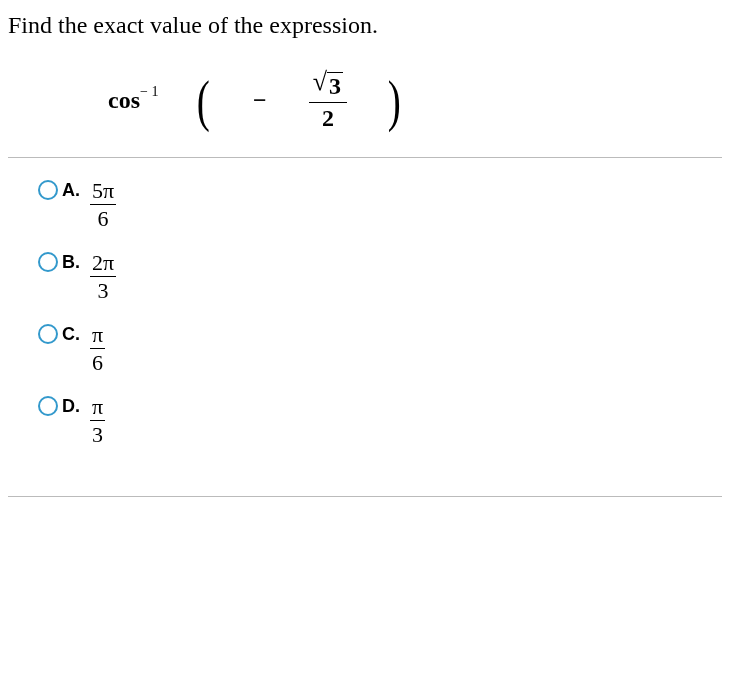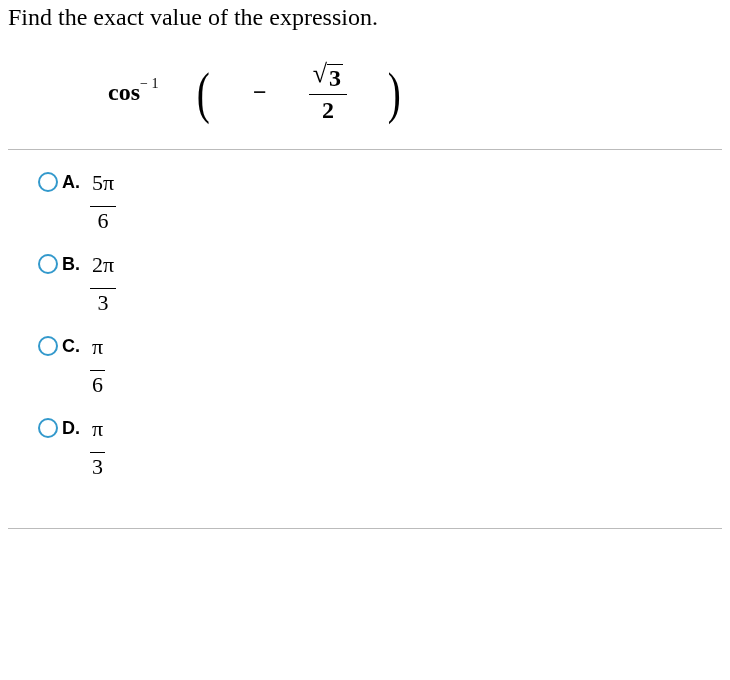--- a/index.html
+++ b/index.html
@@ -11,20 +11,21 @@
       font-family: 'Times New Roman', serif;
       width: 730px;
       height: 680px;
       background: #fff;
       padding: 4px 8px;
       color: #000;
     }
     .question-text {
       font-size: 24px;
       margin-bottom: 30px;
+      margin-top: 8px;
     }
     .expression {
       display: flex;
       align-items: center;
       justify-content: flex-start;
       margin-left: 100px;
       margin-bottom: 25px;
       font-size: 24px;
       font-weight: bold;
       gap: 36px;
@@ -108,21 +109,21 @@
       margin-top: 2px;
     }
     .choice-frac {
       display: inline-flex;
       flex-direction: column;
       align-items: center;
       font-size: 22px;
     }
     .choice-frac .cnum {
       border-bottom: 1.5px solid #000;
-      padding: 0 2px 10px 2px;
+      padding: 0 2px 0 2px;
     }
     .choice-frac .cden {
       padding-top: 1px;
     }
   </style>
 </head>
 <body>
 
 <div class="question-text">Find the exact value of the expression.</div>
 

